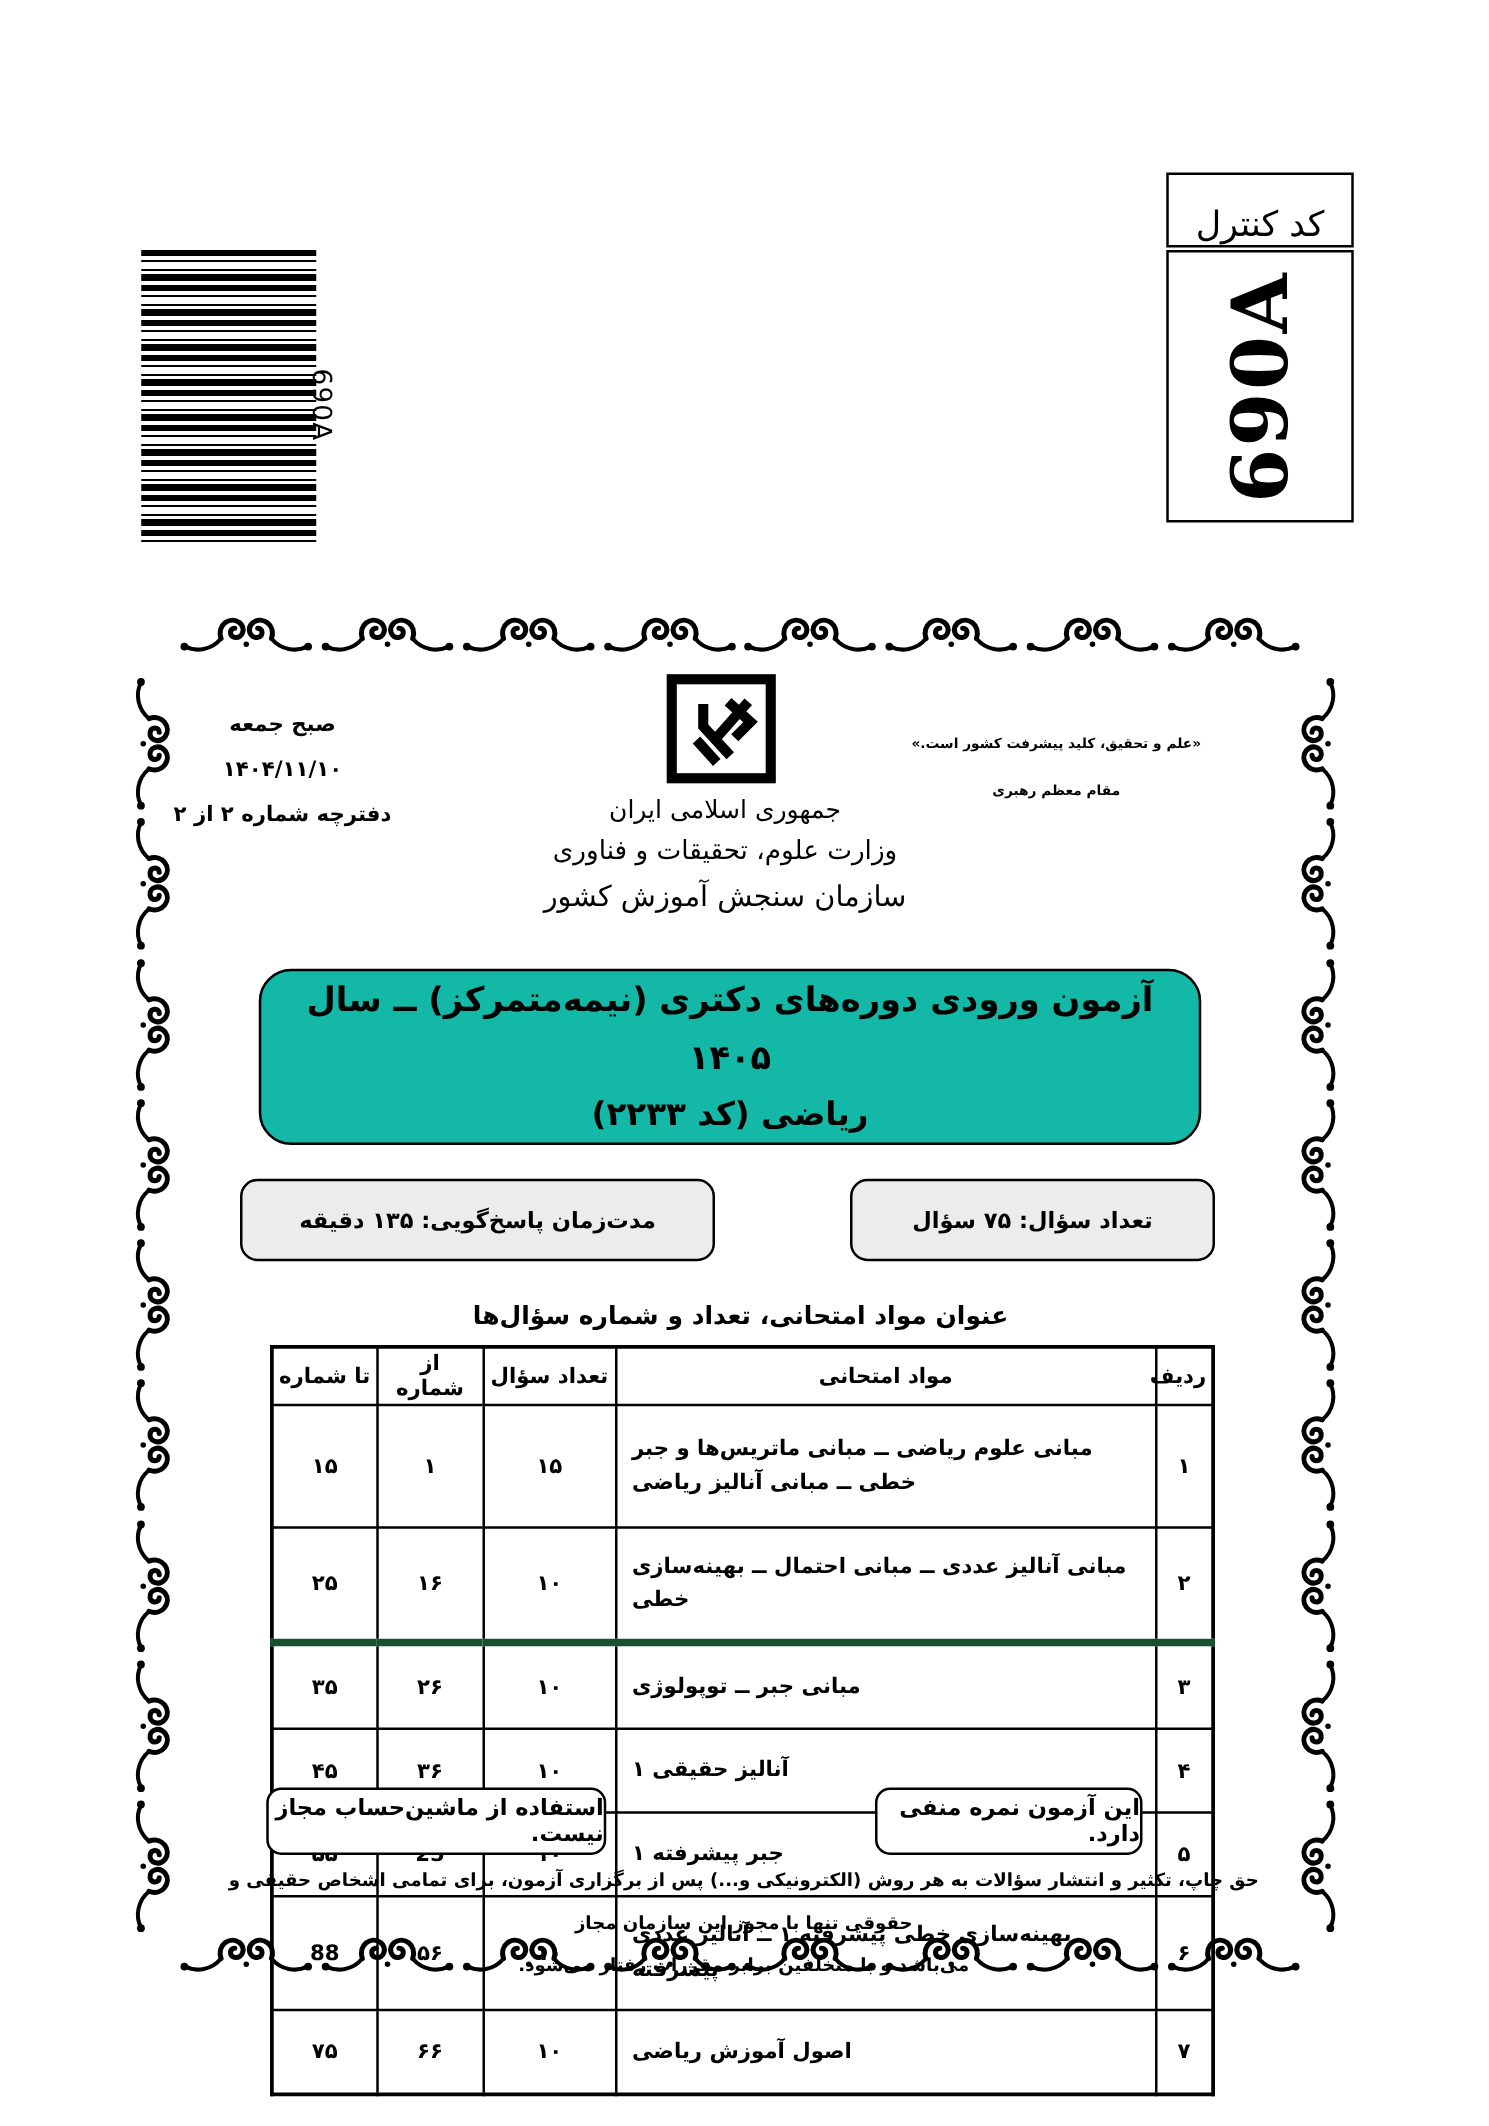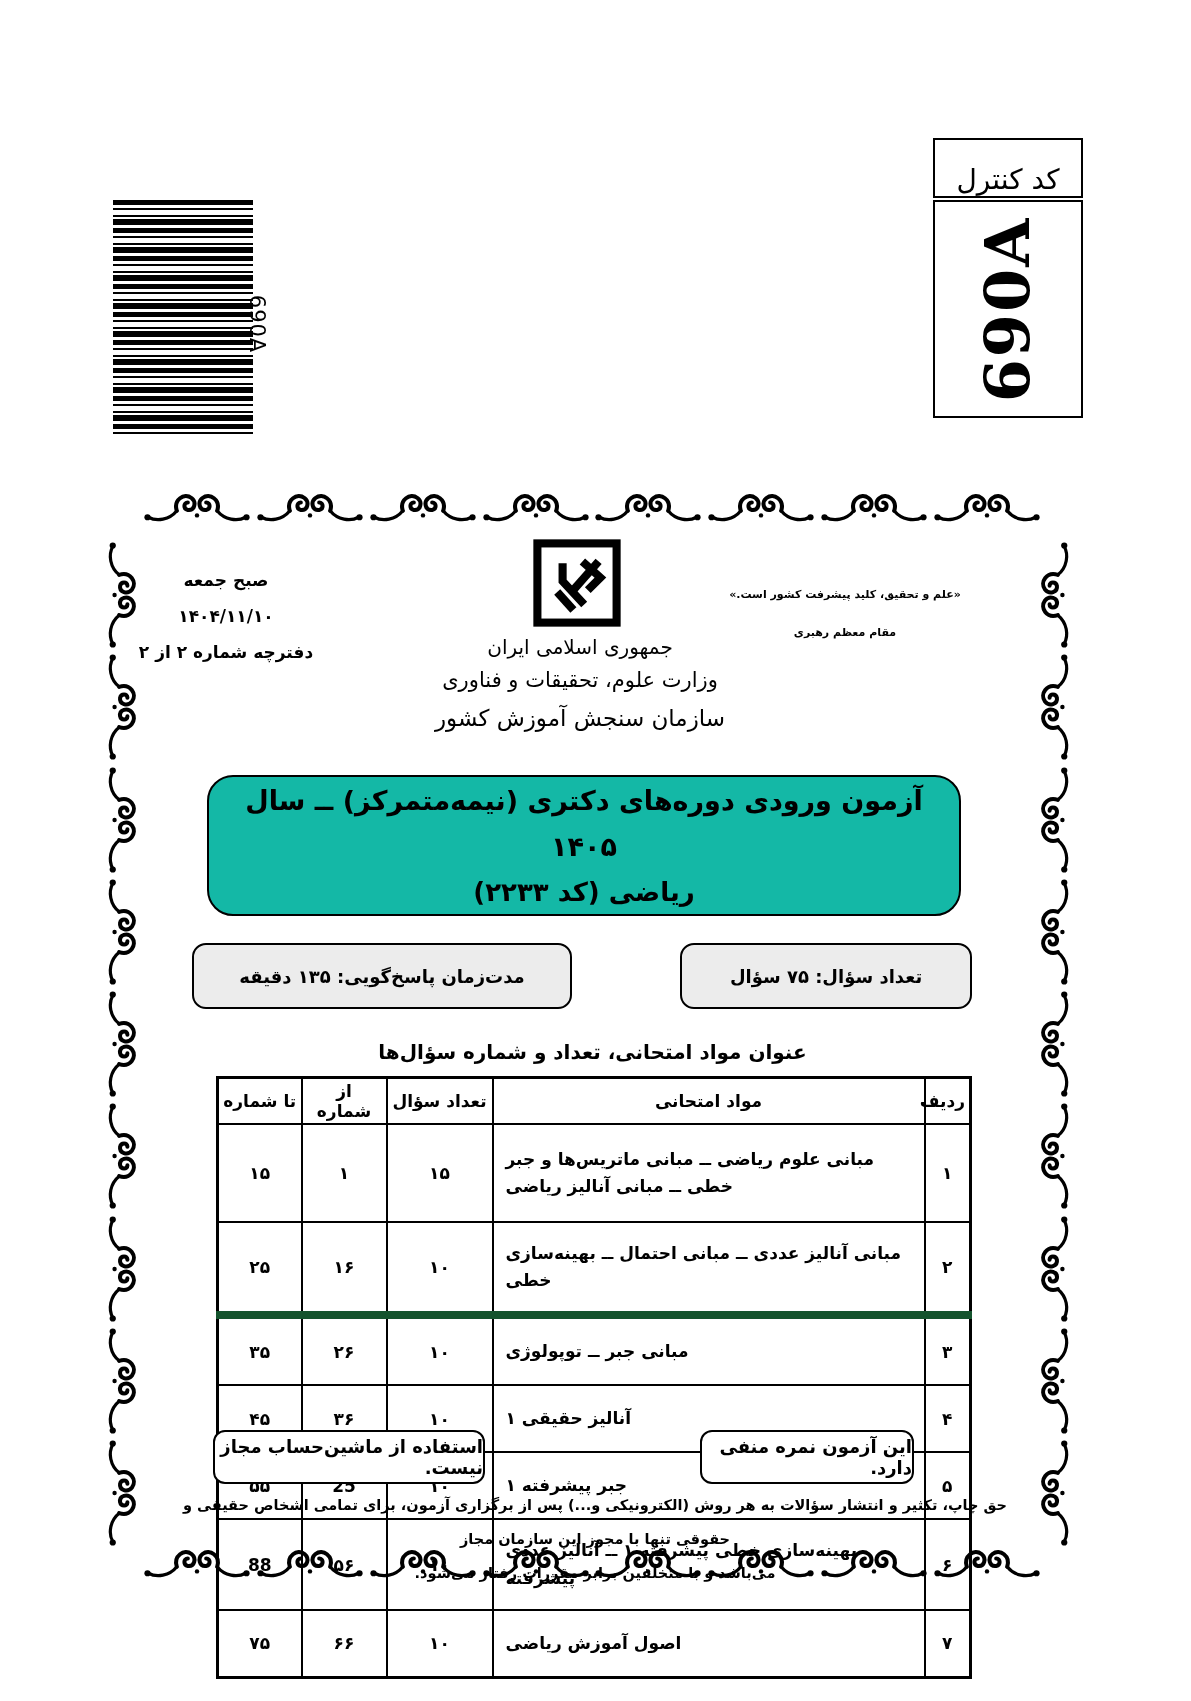--- a/index.html
+++ b/index.html
@@ -93,21 +93,21 @@
     border:3px solid #000;
   }
   .exam-table td,.exam-table th{
     border:2px solid #000;font-weight:bold;font-size:17px;text-align:center;
     padding:2px 4px;vertical-align:middle;
   }
   .exam-table th{height:32px;}
   .exam-table td.subj{text-align:left;padding:17px 12px;line-height:1.6;}
   .exam-table tr.r1 td{height:62px;}
   .exam-table tr.rn td{height:31px;}
-  .exam-table tr.thick td{border-top:8px solid #14532d;}
+  .exam-table tr.thick td{border-top:6px solid #14532d;}
   
   .notice{
     position:absolute;top:1430px;height:50px;border:2.5px solid #000;border-radius:12px;
     background:#fff;display:flex;align-items:center;justify-content:center;
     font-weight:bold;font-size:18px;direction:rtl;
   }
   .notice-calc{left:213px;width:268px;}
   .notice-neg{left:700px;width:210px;}
   
   .footer{

